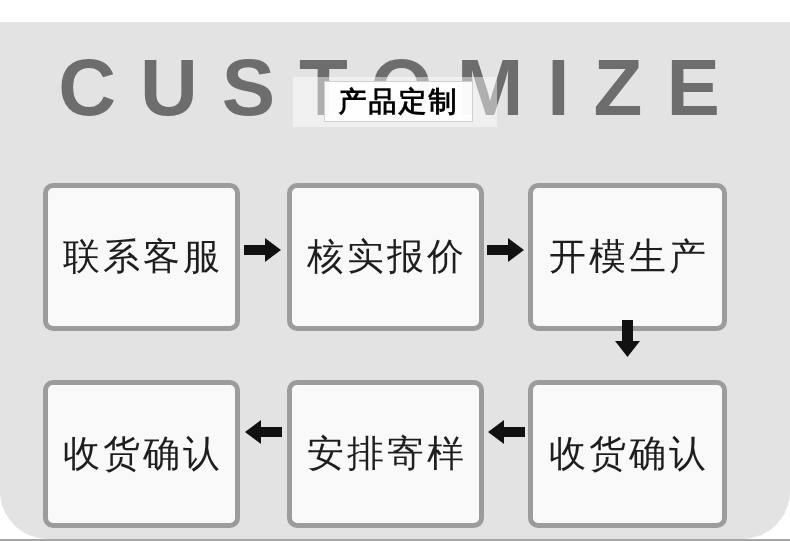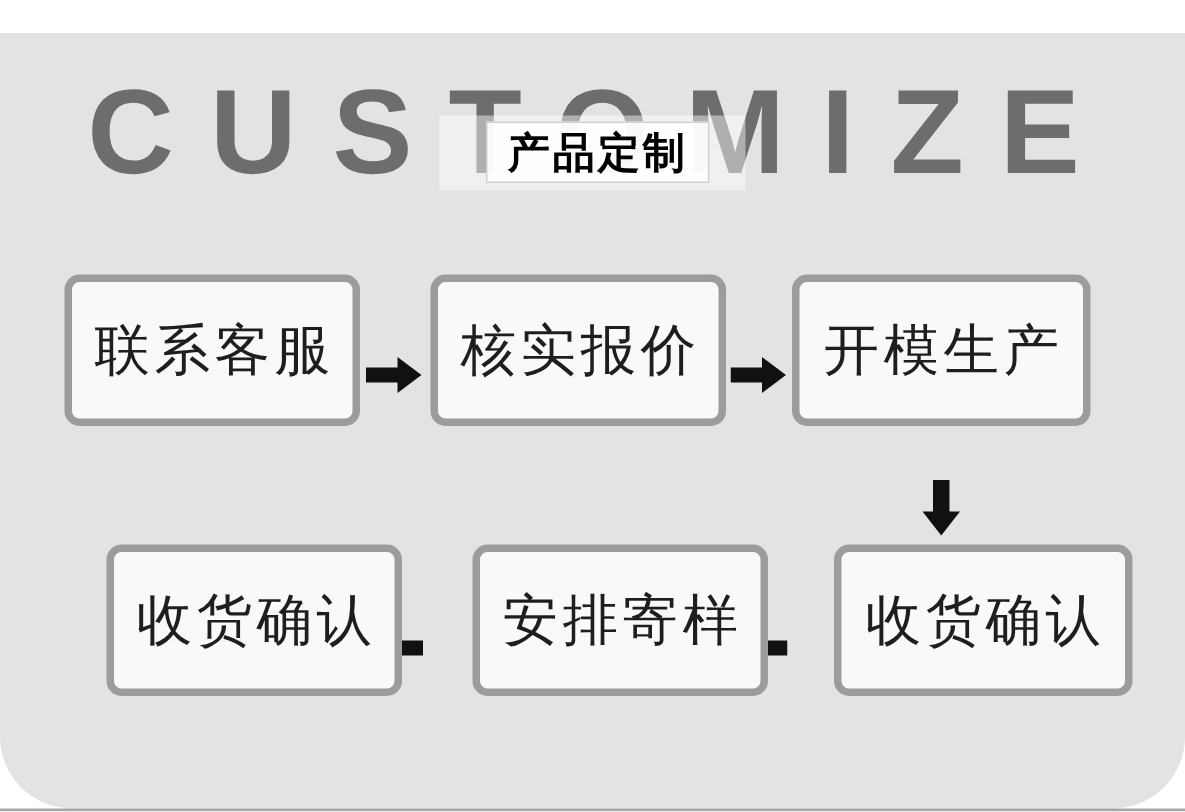--- a/index.html
+++ b/index.html
@@ -58,21 +58,21 @@
     justify-content: center;
     font-size: 28px;
     font-weight: bold;
     color: #000000;
     letter-spacing: 2px;
     z-index: 3;
     white-space: nowrap;
   }
   .step-box {
     position: absolute;
-    width: 197px; height: 101px;
+    width: 197px; height: 148px;
     background: var(--box-bg, #f9f9f9);
     border: 5px solid var(--box-border, #9c9c9c);
     border-radius: 10px;
     display: flex;
     align-items: center;
     justify-content: center;
     font-family: Liberation Sans, sans-serif;
     font-size: 37px;
     color: #1e1e1e;
     letter-spacing: 3px;
@@ -81,21 +81,21 @@
     z-index: 2;
   }
   .arrow {
     position: absolute;
     z-index: 2;
     line-height: 0;
   }
   .arrow svg { display: block; }
   
   .r1 { top: 183px; }
-  .r2 { top: 363px; margin-left: 28px; }
+  .r2 { top: 380px; }
   .c1 { left: 43px; }
   .c2 { left: 287px; }
   .c3 { left: 528px; width: 199px; }
 </style>
 </head>
 <body>
 
 <div class="stage" style="--panel-bg: #e4e3e3; --heading-color: #6d6d6d; --box-bg: #f9f9f9; --box-border: #9c9c9c;">
 
   <div class="panel"></div>

